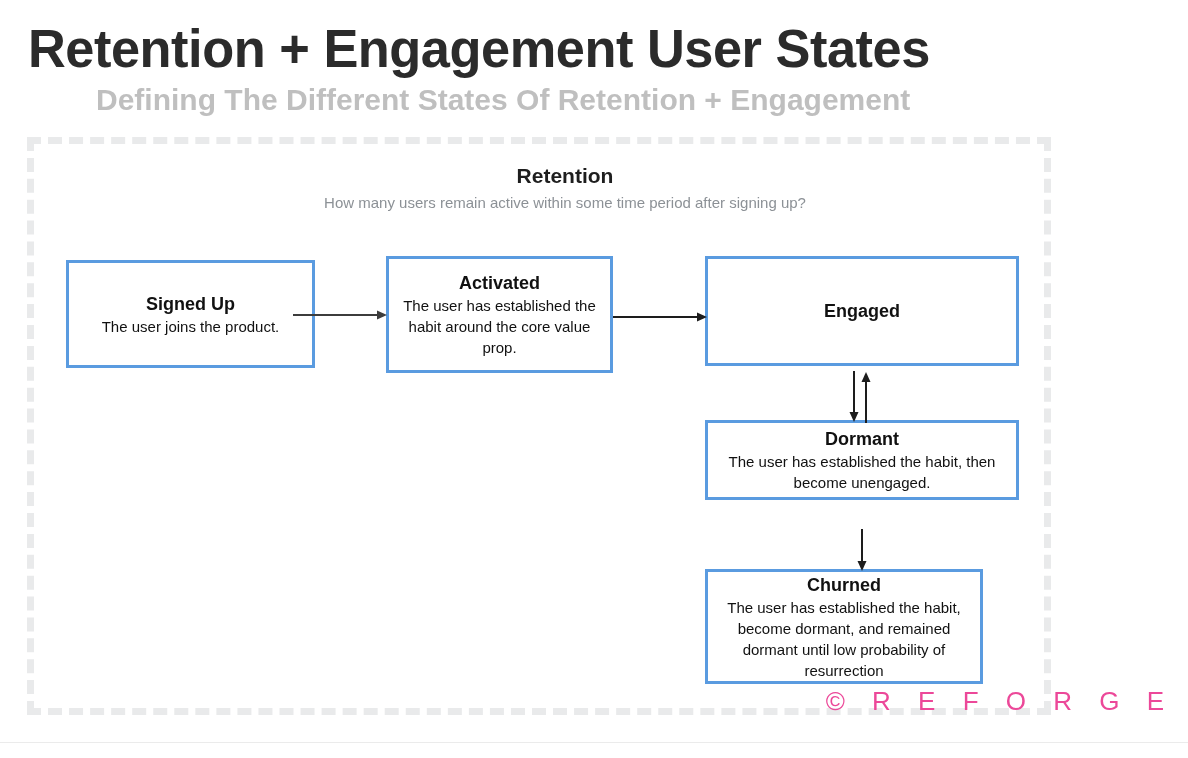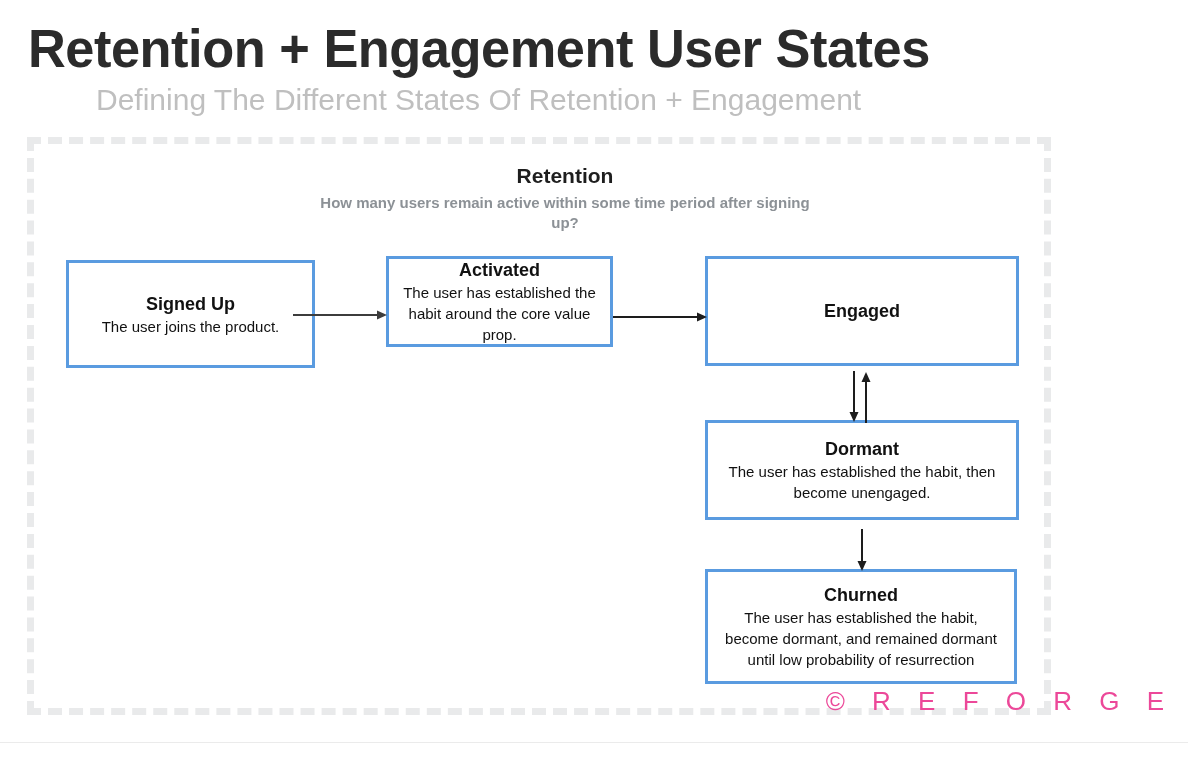--- a/index.html
+++ b/index.html
@@ -35,21 +35,21 @@
     white-space: nowrap;
     transform: scaleX(0.97);
     transform-origin: left center;
     line-height: 64px;
   }
   #page-subtitle {
     position: absolute;
     left: 96px;
     top: 82px;
     font-size: 30px;
-    font-weight: 400;
+    font-weight: 700;
     color: #bfbfbf;
     white-space: nowrap;
     line-height: 36px;
     letter-spacing: 0px;
   }
 
   
   #diagram-frame {
     position: absolute;
     left: 27px;
@@ -70,21 +70,21 @@
   }
   #section-title {
     font-size: 21px;
     font-weight: 700;
     color: #1e1e1e;
     line-height: 26px;
   }
   #section-desc {
     margin-top: 4px;
     font-size: 15px;
-    font-weight: 700;
+    font-weight: 400;
     color: #8c9196;
     line-height: 20px;
   }
 
   
   .state-box {
     position: absolute;
     box-sizing: border-box;
     background: #ffffff;
     border: 3px solid #5a9be0;
@@ -103,24 +103,24 @@
   }
   .state-desc {
     font-size: 15px;
     font-weight: 400;
     color: #111111;
     line-height: 21px;
     text-align: center;
   }
 
   #box-signed-up { left: 66px;  top: 260px; width: 249px; height: 108px; }
-  #box-activated { left: 386px; top: 256px; width: 227px; height: 91px; }
+  #box-activated { left: 386px; top: 256px; width: 227px; height: 117px; }
   #box-engaged   { left: 705px; top: 256px; width: 314px; height: 110px; }
-  #box-dormant   { left: 705px; top: 420px; width: 314px; height: 100px; }
-  #box-churned   { left: 705px; top: 569px; width: 312px; height: 115px; }
+  #box-dormant   { left: 705px; top: 420px; width: 314px; height: 80px; }
+  #box-churned   { left: 705px; top: 569px; width: 278px; height: 115px; }
 
   
   .arrow-svg {
     position: absolute;
     overflow: visible;
   }
   #arrow-signedup-activated { left: 291px; top: 305px; width: 98px;  height: 20px; }
   #arrow-activated-engaged  { left: 611px; top: 307px; width: 98px;  height: 20px; }
   #arrow-engaged-dormant    { left: 844px; top: 370px; width: 34px;  height: 54px; }
   #arrow-dormant-churned    { left: 851px; top: 529px; width: 22px;  height: 44px; }

